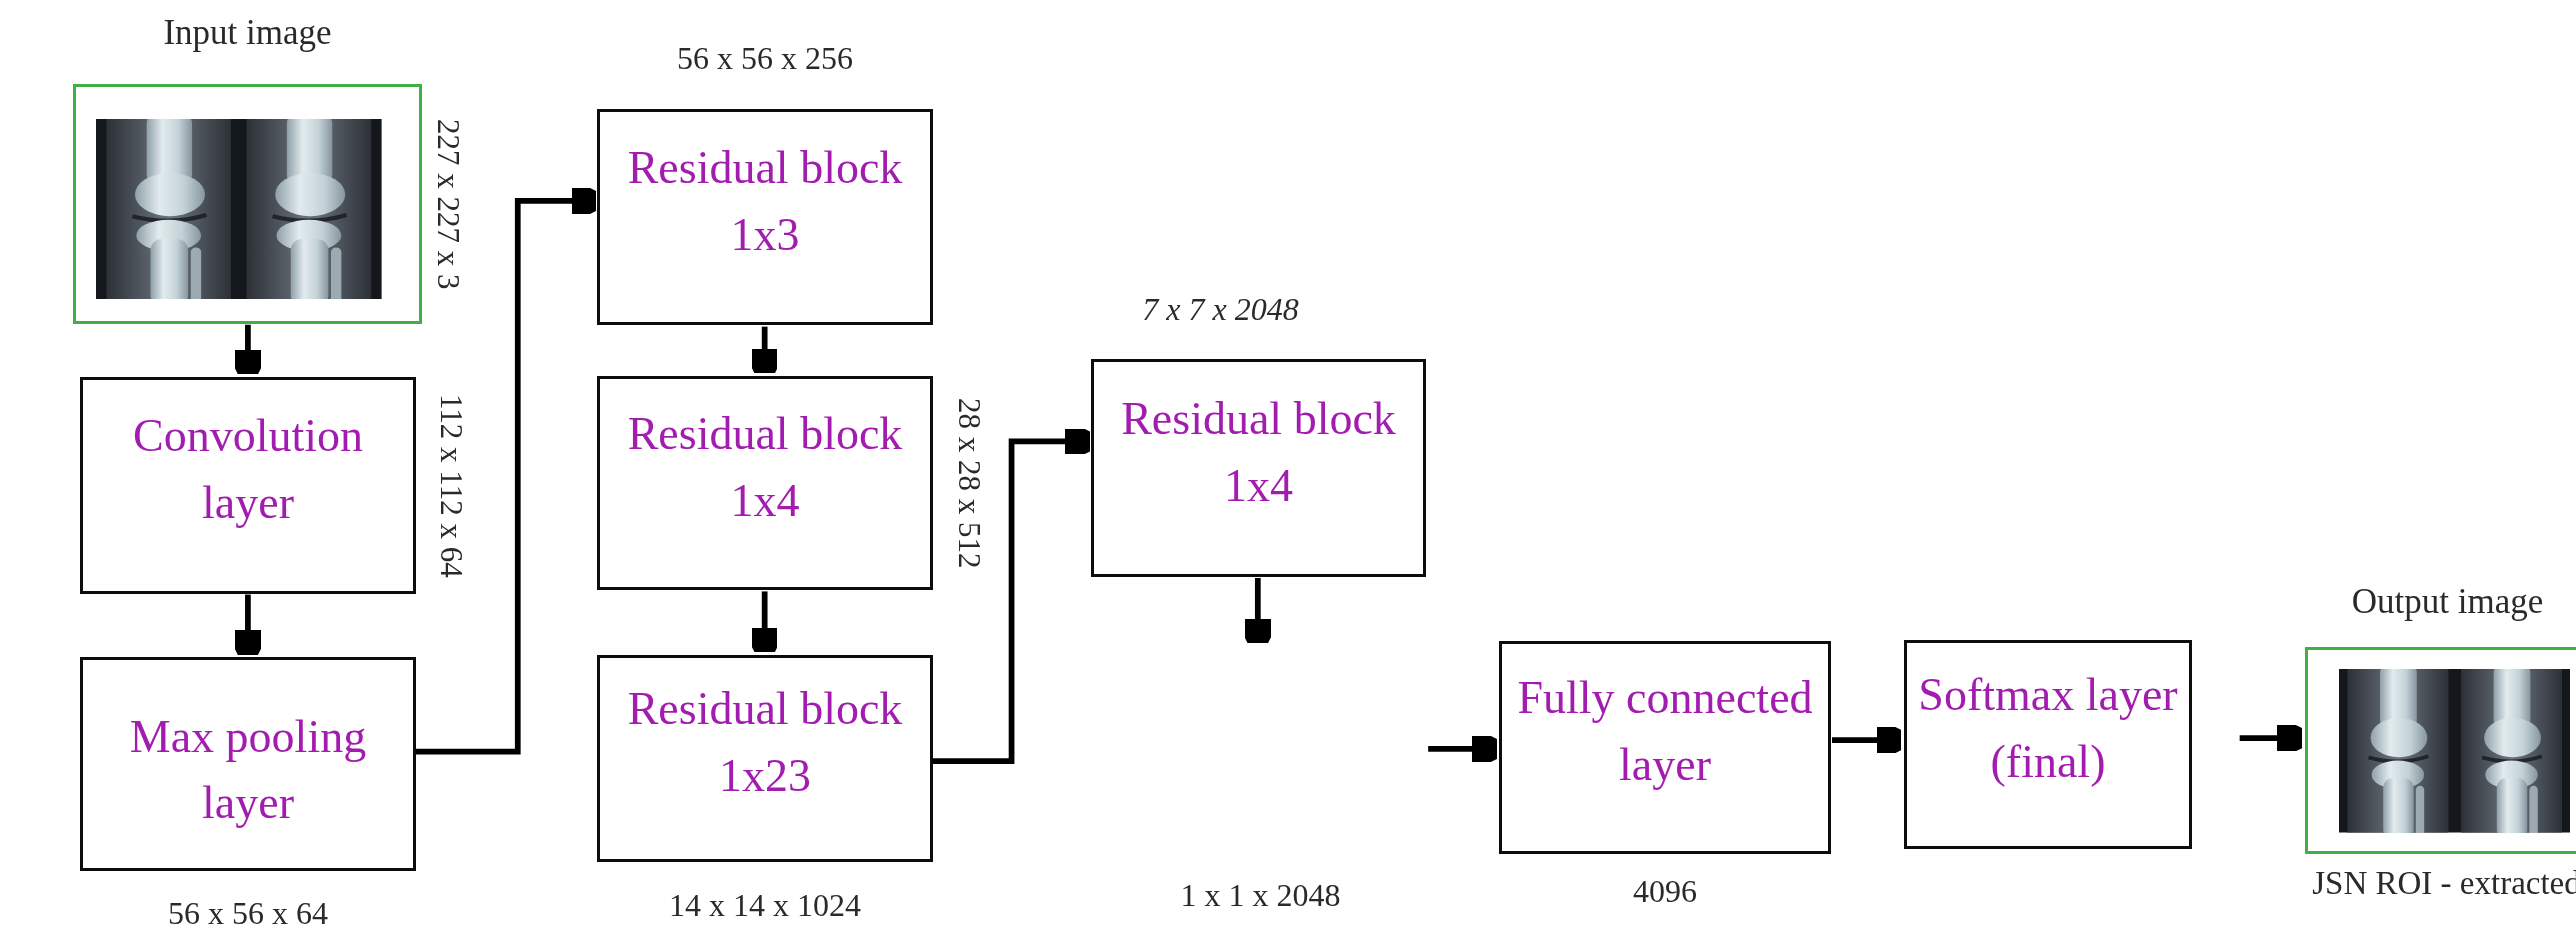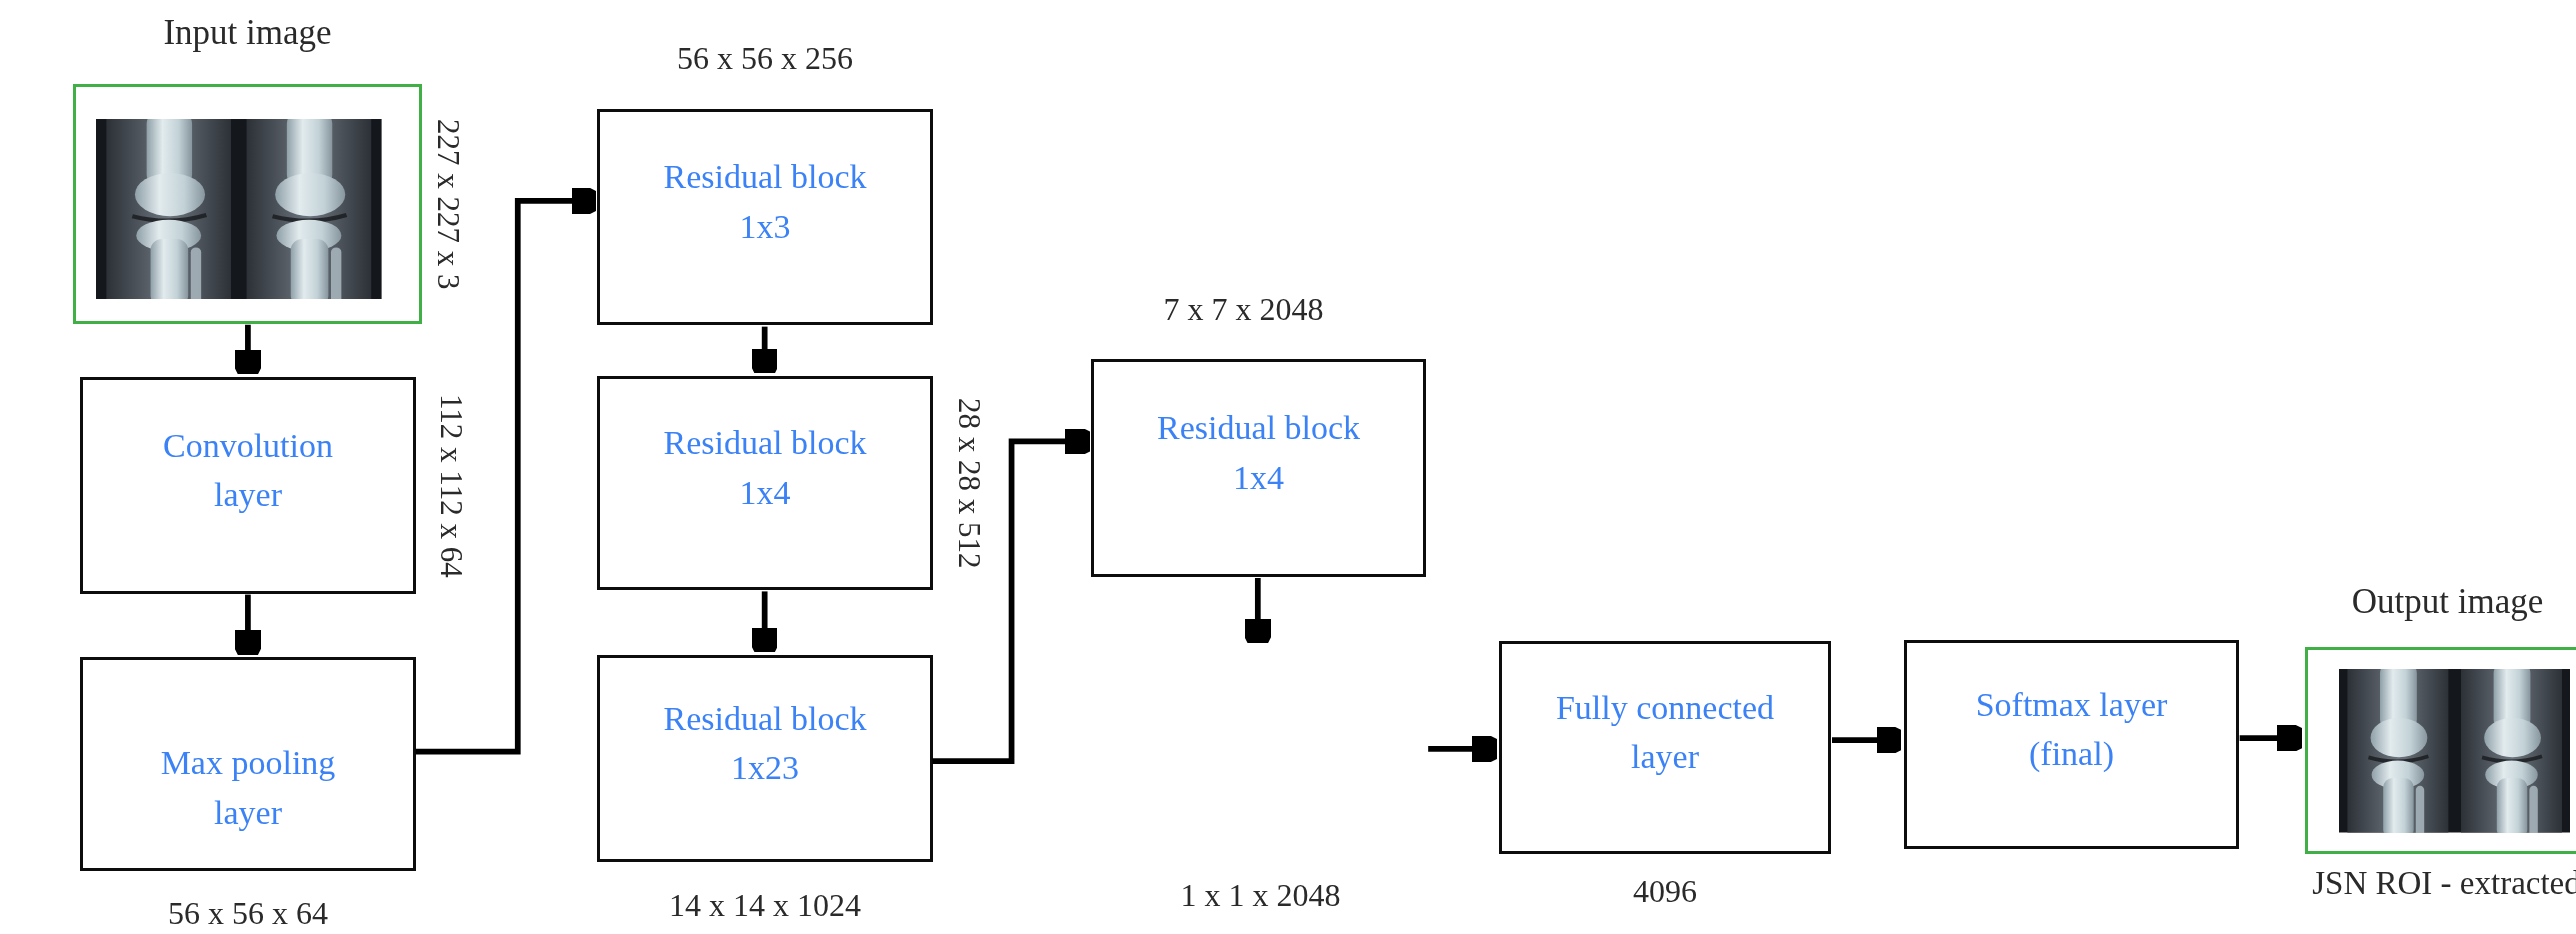--- a/index.html
+++ b/index.html
@@ -18,24 +18,24 @@
     position: absolute;
     background: #ffffff;
     border: 3.8px solid #0d0d0d;
     display: flex;
     align-items: center;
     justify-content: center;
     text-align: center;
     box-sizing: border-box;
   }
   .node .lbl {
-    font-size: 34px;
+    font-size: 46px;
     line-height: 1.45;
     white-space: pre-line;
-    color: #3b82f6;
+    color: #a21caf;
     padding-bottom: 31px;
   }
   .caption {
     position: absolute;
     text-align: center;
     font-size: 32px;
     color: #2a2a2a;
     white-space: nowrap;
   }
   .title { font-size: 35px; }
@@ -144,31 +144,31 @@
     <div class="lbl">Residual block
 1x4</div>
   </div>
 
 
   <div class="node" style="left:1459px; top:641px; width:332px; height:213px;">
     <div class="lbl">Fully connected
 layer</div>
   </div>
 
-  <div class="node" style="left:1864px; top:640px; width:335px; height:209px;">
+  <div class="node" style="left:1864px; top:640px; width:288px; height:209px;">
     <div class="lbl">Softmax layer
 (final)</div>
   </div>
 
   <div class="rotlbl" style="left:388px; top:84px; height:240px; width:40px;">227 x 227 x 3</div>
   <div class="rotlbl" style="left:391px; top:377px; height:217px; width:40px;">112 x 112 x 64</div>
   <div class="rotlbl" style="left:909px; top:376px; height:214px; width:40px;">28 x 28 x 512</div>
 
   <div class="caption" style="left:557px; top:40px; width:336px;">56 x 56 x 256</div>
-  <div class="caption" style="left:1036px; top:291px; width:335px;">7 x 7 x 2048</div>
+  <div class="caption" style="left:1013px; top:291px; width:335px;font-style:italic;">7 x 7 x 2048</div>
   <div class="caption" style="left:40px; top:895px; width:336px;">56 x 56 x 64</div>
   <div class="caption" style="left:557px; top:887px; width:336px;">14 x 14 x 1024</div>
   <div class="caption" style="left:1054px; top:877px; width:333px;">1 x 1 x 2048</div>
   <div class="caption" style="left:1459px; top:873px; width:332px;">4096</div>
 
   <svg id="wires" width="2576" height="934" viewBox="0 0 4036 1464">
     <defs>
       <marker id="ah" markerUnits="userSpaceOnUse" markerWidth="38" markerHeight="40" viewBox="0 0 12 12" refX="1.5" refY="6" orient="auto">
         <path d="M0,0 L12,6 L0,12 Z" fill="#000000" stroke="none"></path>
       </marker>

